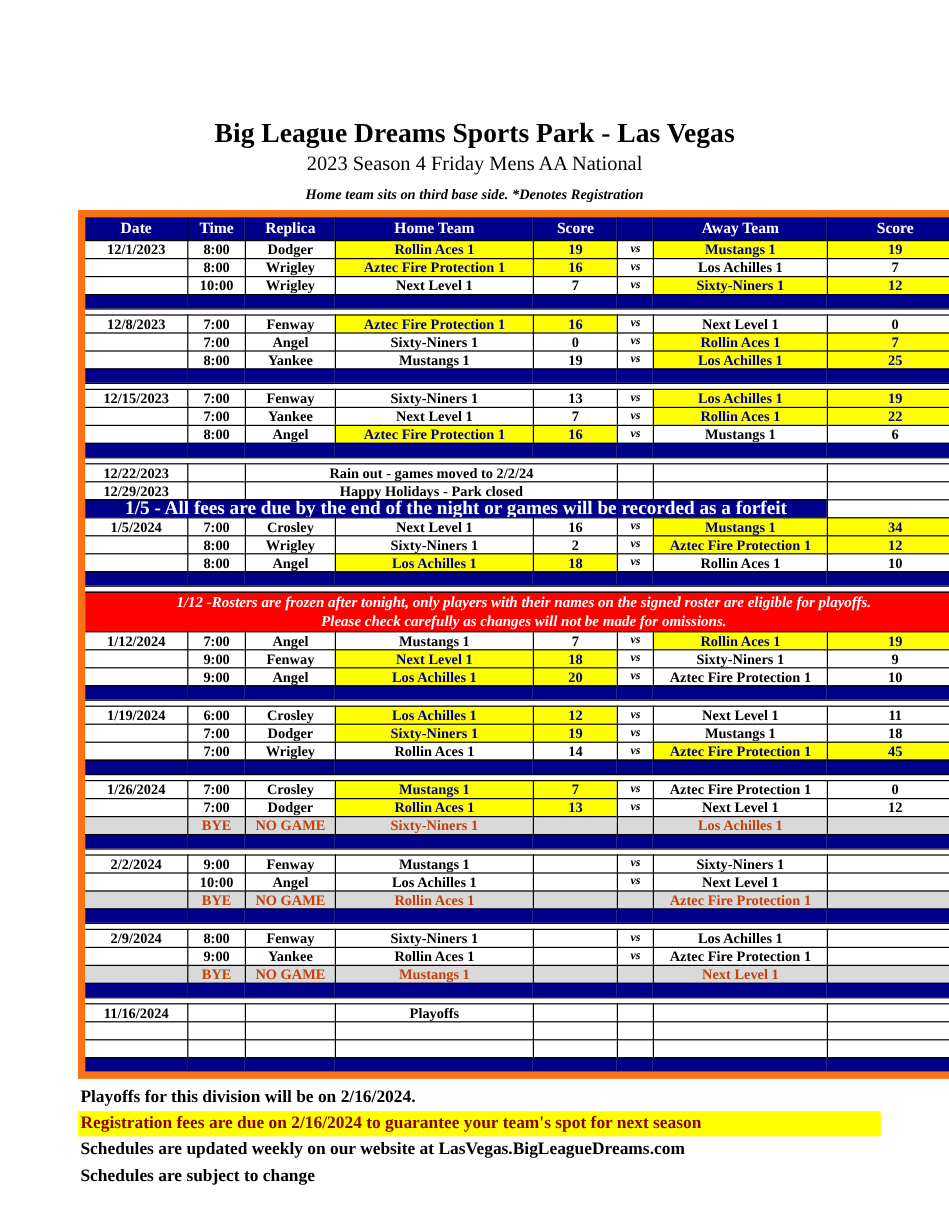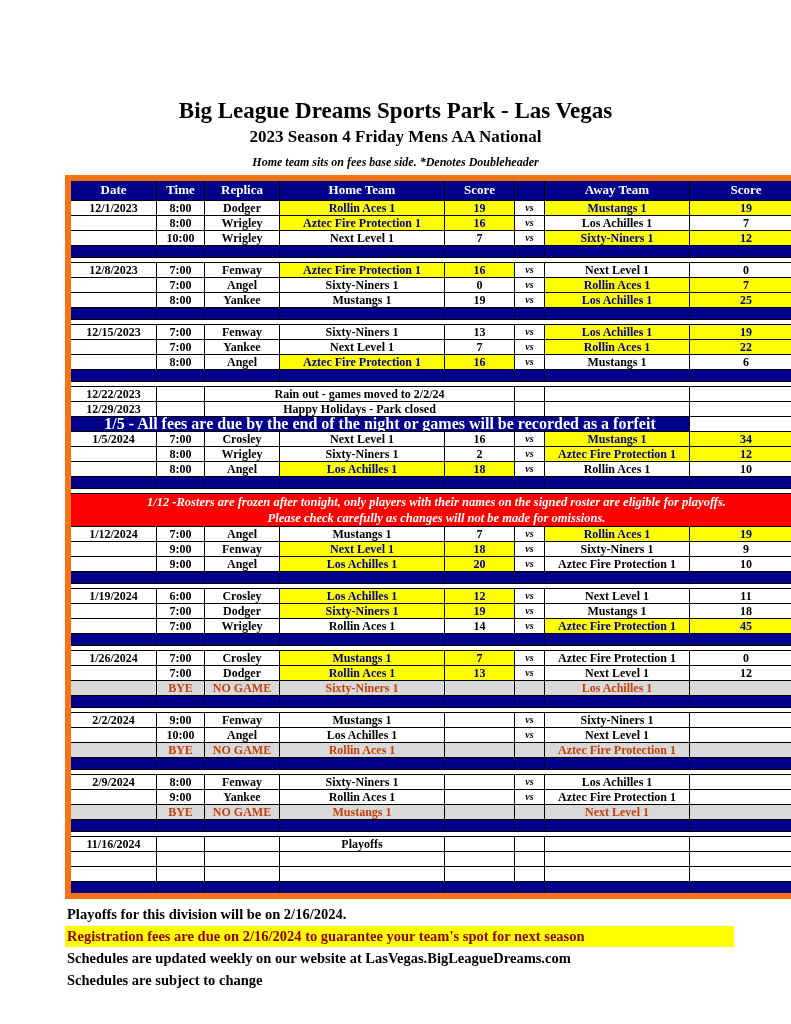--- a/index.html
+++ b/index.html
@@ -4,21 +4,21 @@
 <style>
   :root{
     --navy:#00008B; --yellow:#FFFF00; --red:#FF0000;
     --gray:#D9D9D9; --win-text:#00008B; --hl-text:#8B0000;
   }
   *{box-sizing:border-box;}
   body{margin:0;background:#fff;width:791px;height:1024px;
        font-family:"Liberation Serif","DejaVu Serif",serif;color:#000;}
   .page{padding-top:62px;}
   .title{text-align:center;font-size:23px;font-weight:bold;margin-top:36px;}
-  .subtitle{text-align:center;font-size:17px;font-weight:bold;margin-top:3px;}
+  .subtitle{text-align:center;font-size:17px;font-weight:normal;margin-top:3px;}
   .note{text-align:center;font-size:12px;font-weight:bold;font-style:italic;margin-top:8px;margin-bottom:5px;}
   .tbl{margin-left:65px;width:743px;border:6px solid #f97316;background:#fff;}
   .row{display:grid;grid-template-columns:85px 48px 75px 165px 70px 30px 145px 1fr;}
   .c{border-left:1px solid #000;border-top:1px solid #000;height:15px;line-height:14px;
      font-size:12px;font-weight:bold;text-align:center;overflow:hidden;white-space:nowrap;}
   .row .c:first-child{border-left:none;}
   .tbl > .row:first-child .c{border-top:none;}
   .hd{background:var(--navy);color:#fff;height:19px;line-height:18px;font-size:13px;}
   .navy{background:var(--navy);height:12px;border-left-color:rgba(0,0,0,.5);}
   .gap{height:5px;border-top:1px solid #000;background:#fff;}
@@ -31,21 +31,21 @@
   .footer{margin:5px 0 0 65px;width:669px;}
   .fline{font-size:14.5px;font-weight:bold;line-height:21px;padding-left:2px;margin-top:1px;}
   .hl{background:var(--yellow);color:var(--hl-text);}
 </style>
 </head>
 <body>
 
 <div class="page">
   <div class="title">Big League Dreams Sports Park - Las Vegas</div>
   <div class="subtitle">2023 Season 4 Friday Mens AA National</div>
-  <div class="note">Home team sits on fees base side.  *Denotes Doubleheader</div>
+  <div class="note">Home team sits on third base side.  *Denotes Registration</div>
 
   <div class="tbl" id="tbl">
       <div class="row head">
         <div class="c hd">Date</div>
         <div class="c hd">Time</div>
         <div class="c hd">Replica</div>
         <div class="c hd">Home Team</div>
         <div class="c hd">Score</div>
         <div class="c hd"></div>
         <div class="c hd">Away Team</div>

